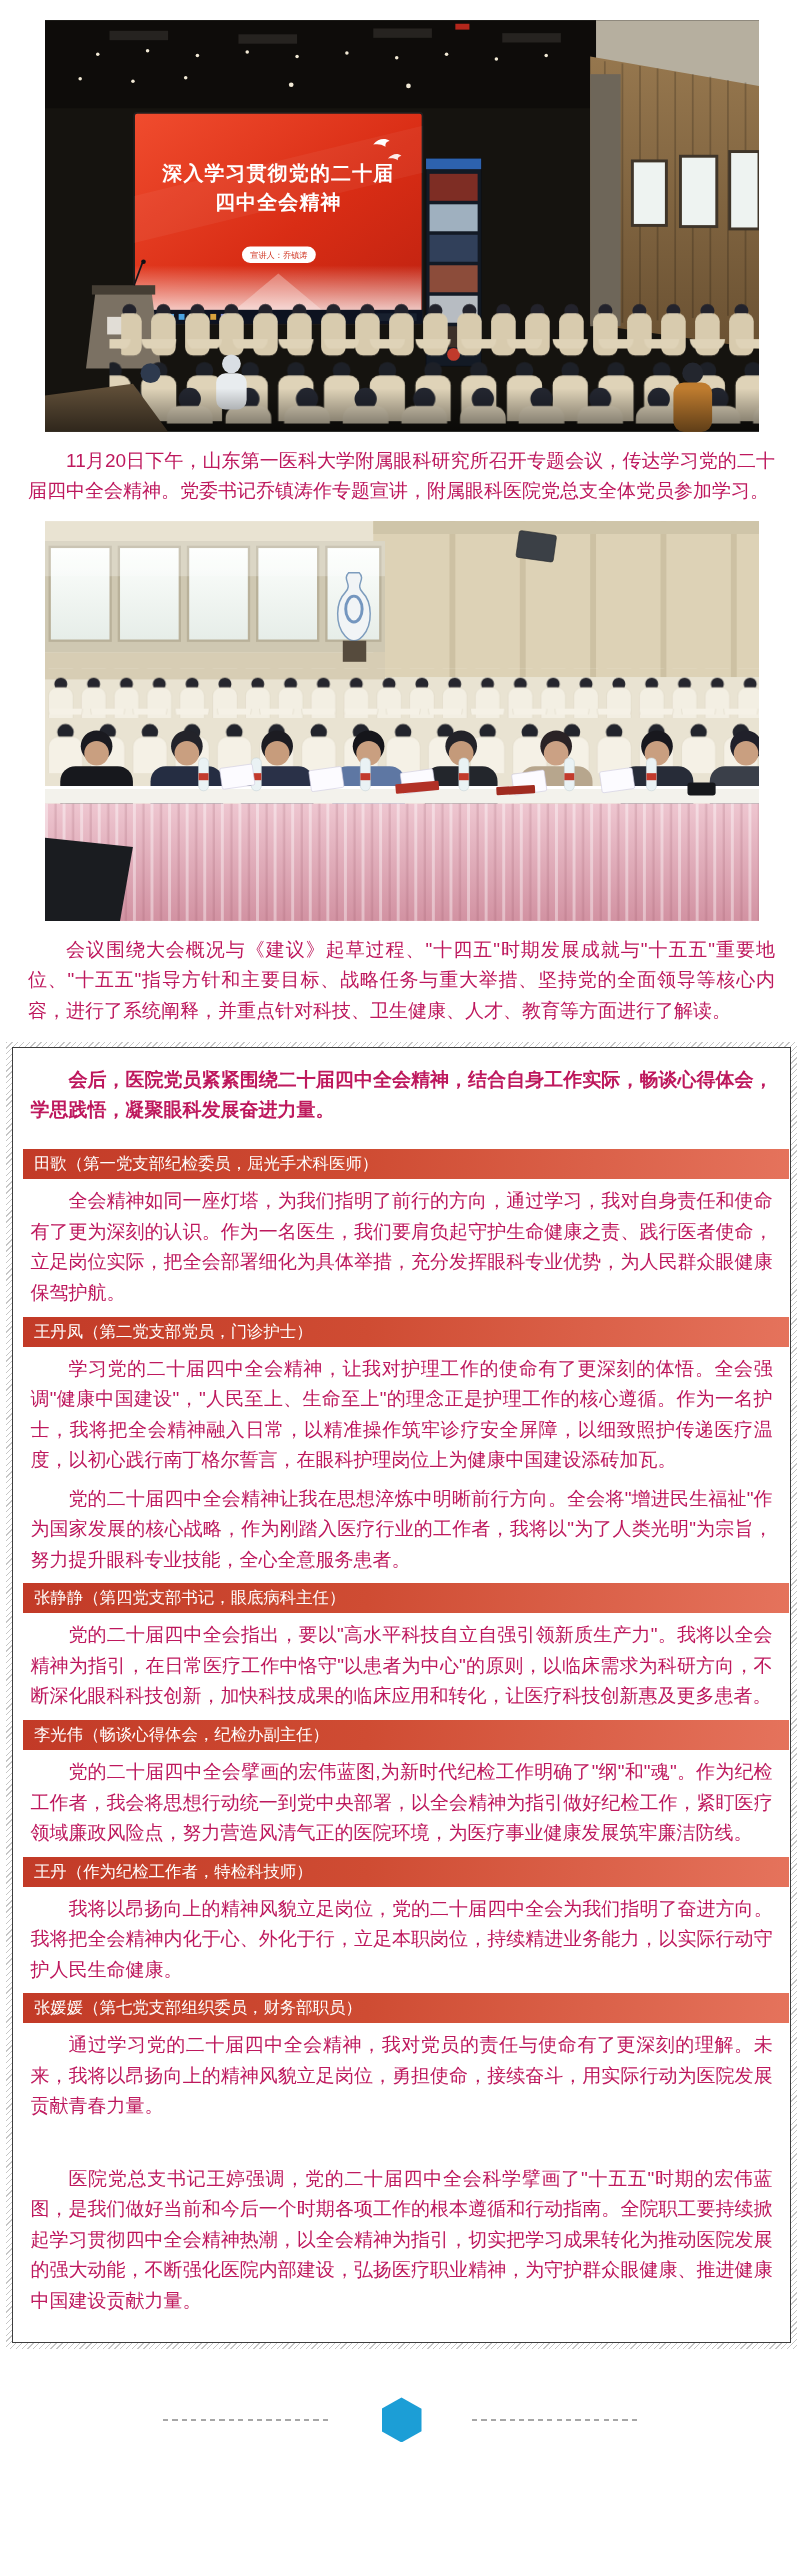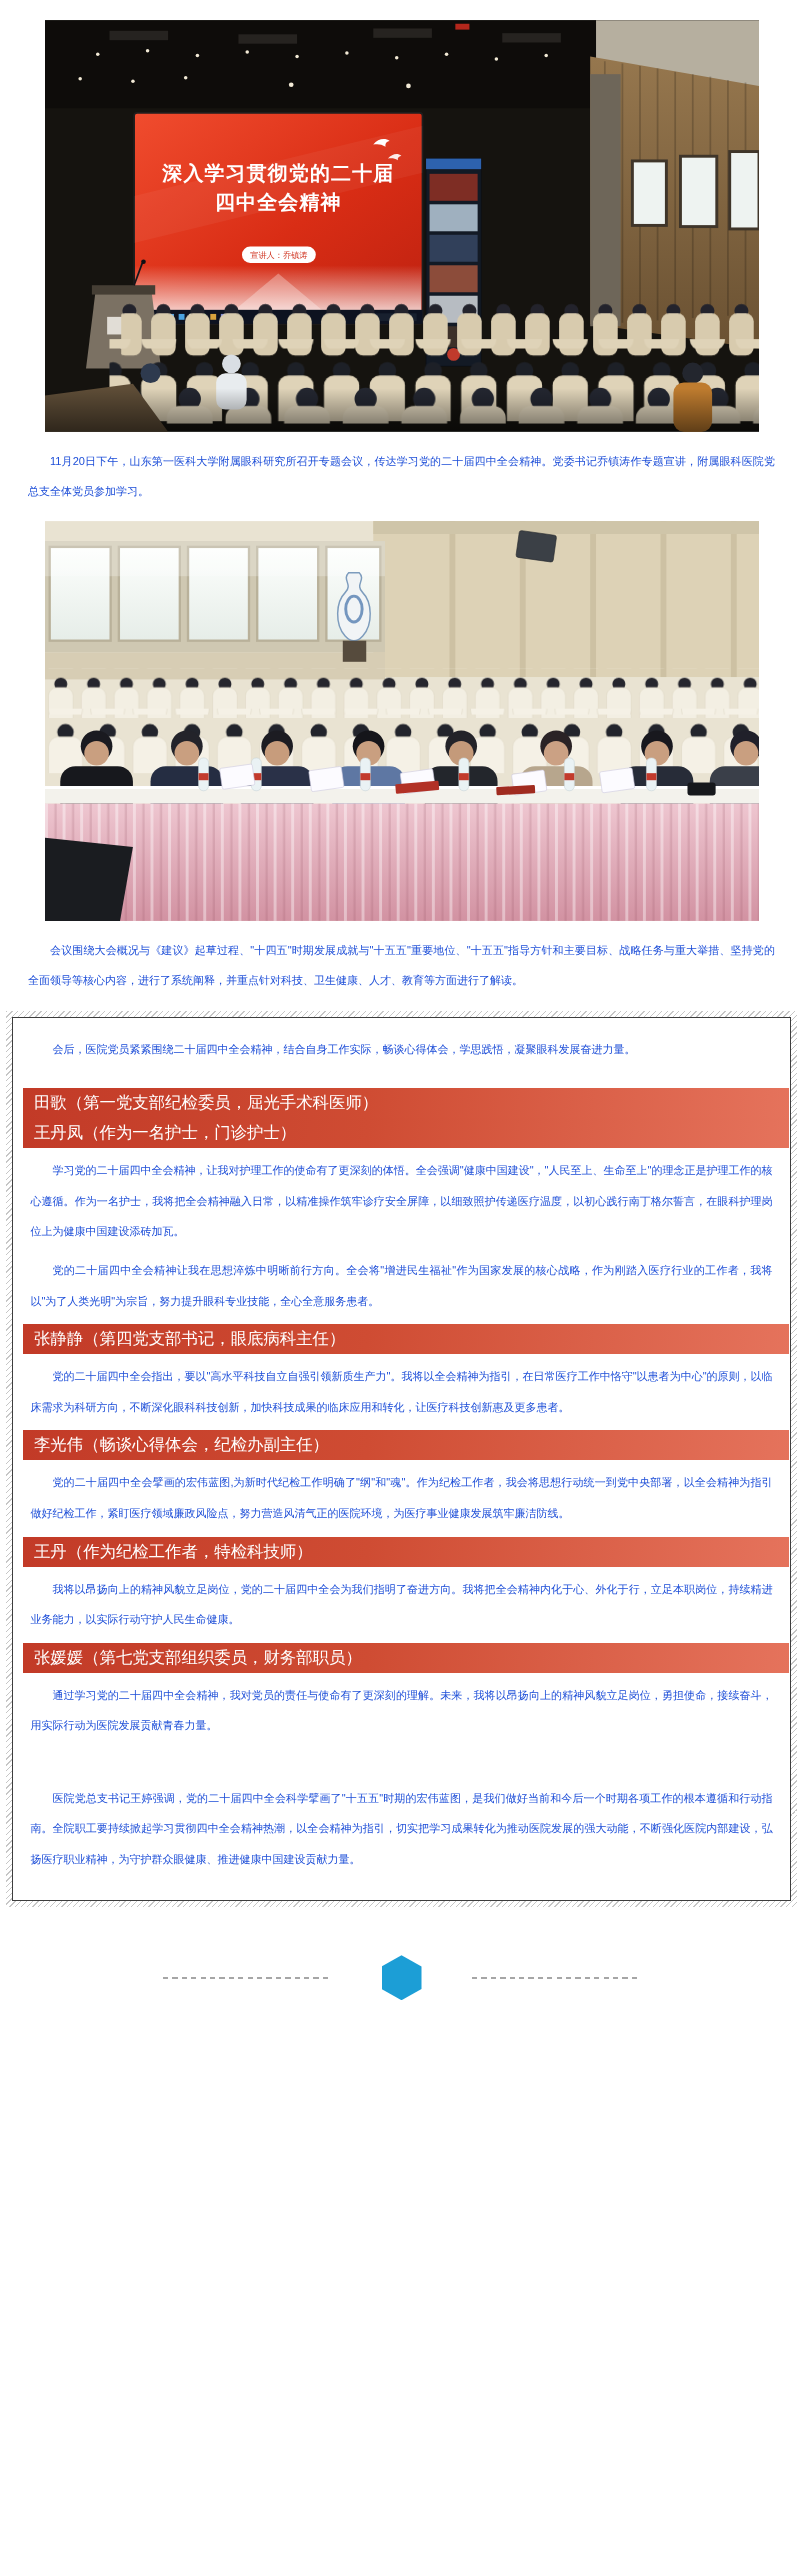--- a/index.html
+++ b/index.html
@@ -7,42 +7,42 @@
     width:803px;
     padding:5.9px 0 26px;
     background:#ffffff;
     font-family:"Liberation Sans","DejaVu Sans",sans-serif;
     color:#000;
     box-sizing:border-box;
   }
   .photo{width:714px;margin:14px auto;display:block;}
   .photo svg{display:block;}
   .para{
-    font-size:11px;
+    font-size:19px;
     line-height:30.5px;
     text-align:justify;
     text-indent:2em;
     margin:0;
-    color:#1d4ed8;
+    color:#be185d;
     word-break:break-all;
   }
   .lead{margin:7px 28px 11.7px;}
   .second{margin:14px 28px 15.2px;}
   .box-outer{
     margin:0 5.9px;
     padding:5.9px;
     background:repeating-linear-gradient(135deg,#c6c6c6 0 0.9px,#ffffff 0.9px 4.1px);
   }
   .box-inner{
     background:#ffffff;
     border:1.2px solid #3d3d3d;
     padding:9.4px 0 26px;
   }
   .quote{margin:7px 17.6px 8.2px;}
-  .intro-para{margin:7px 17.6px 23.5px;}
+  .intro-para{margin:7px 17.6px 23.5px;font-weight:bold;}
   .closing-para{margin:42px 17.6px 0;}
   .banner{
     height:30px;
     display:flex;
     align-items:center;
     margin:0 1.2px 0 10.6px;
     padding-left:10.6px;
     font-size:16.4px;
     color:#ffffff;
     background:linear-gradient(96deg,#c23a27 0%,#cf4c33 45%,#e5735c 100%);
@@ -352,22 +352,23 @@
   </div>
 
   <p class="para second">会议围绕大会概况与《建议》起草过程、"十四五"时期发展成就与"十五五"重要地位、"十五五"指导方针和主要目标、战略任务与重大举措、坚持党的全面领导等核心内容，进行了系统阐释，并重点针对科技、卫生健康、人才、教育等方面进行了解读。</p>
 
   <section class="box-outer">
     <div class="box-inner">
 
       <p class="para quote intro-para">会后，医院党员紧紧围绕二十届四中全会精神，结合自身工作实际，畅谈心得体会，学思践悟，凝聚眼科发展奋进力量。</p>
 
       <div class="banner">田歌（第一党支部纪检委员，屈光手术科医师）</div>
-
-      <div class="banner">王丹凤（作为一名护士，门诊护士）</div>
+      <p class="para quote">全会精神如同一座灯塔，为我们指明了前行的方向，通过学习，我对自身责任和使命有了更为深刻的认识。作为一名医生，我们要肩负起守护生命健康之责、践行医者使命，立足岗位实际，把全会部署细化为具体举措，充分发挥眼科专业优势，为人民群众眼健康保驾护航。</p>
+
+      <div class="banner">王丹凤（第二党支部党员，门诊护士）</div>
       <p class="para quote">学习党的二十届四中全会精神，让我对护理工作的使命有了更深刻的体悟。全会强调"健康中国建设"，"人民至上、生命至上"的理念正是护理工作的核心遵循。作为一名护士，我将把全会精神融入日常，以精准操作筑牢诊疗安全屏障，以细致照护传递医疗温度，以初心践行南丁格尔誓言，在眼科护理岗位上为健康中国建设添砖加瓦。</p>
 
       <p class="para quote">党的二十届四中全会精神让我在思想淬炼中明晰前行方向。全会将"增进民生福祉"作为国家发展的核心战略，作为刚踏入医疗行业的工作者，我将以"为了人类光明"为宗旨，努力提升眼科专业技能，全心全意服务患者。</p>
 
       <div class="banner">张静静（第四党支部书记，眼底病科主任）</div>
       <p class="para quote">党的二十届四中全会指出，要以"高水平科技自立自强引领新质生产力"。我将以全会精神为指引，在日常医疗工作中恪守"以患者为中心"的原则，以临床需求为科研方向，不断深化眼科科技创新，加快科技成果的临床应用和转化，让医疗科技创新惠及更多患者。</p>
 
       <div class="banner">李光伟（畅谈心得体会，纪检办副主任）</div>
       <p class="para quote">党的二十届四中全会擘画的宏伟蓝图,为新时代纪检工作明确了"纲"和"魂"。作为纪检工作者，我会将思想行动统一到党中央部署，以全会精神为指引做好纪检工作，紧盯医疗领域廉政风险点，努力营造风清气正的医院环境，为医疗事业健康发展筑牢廉洁防线。</p>
 

